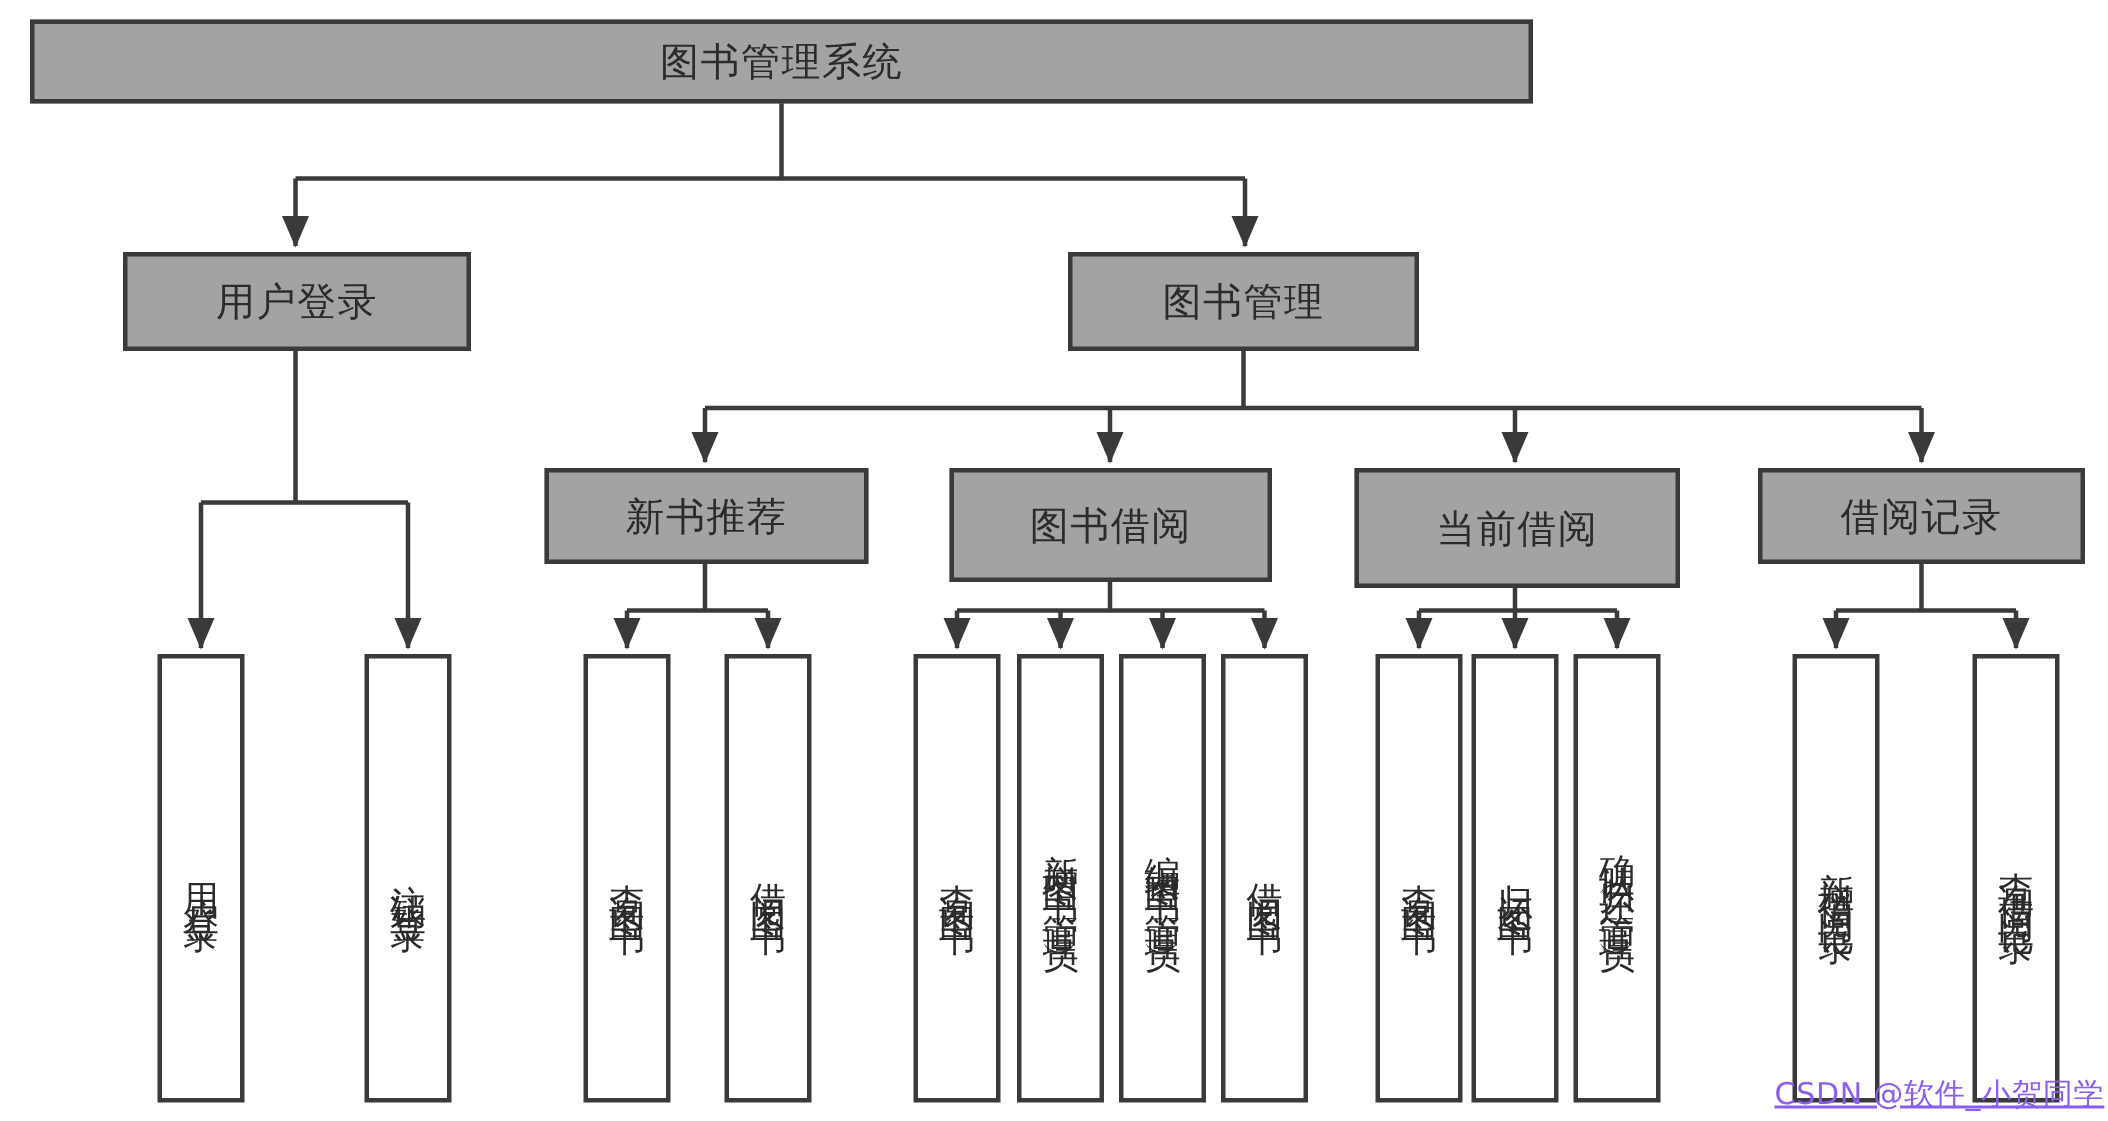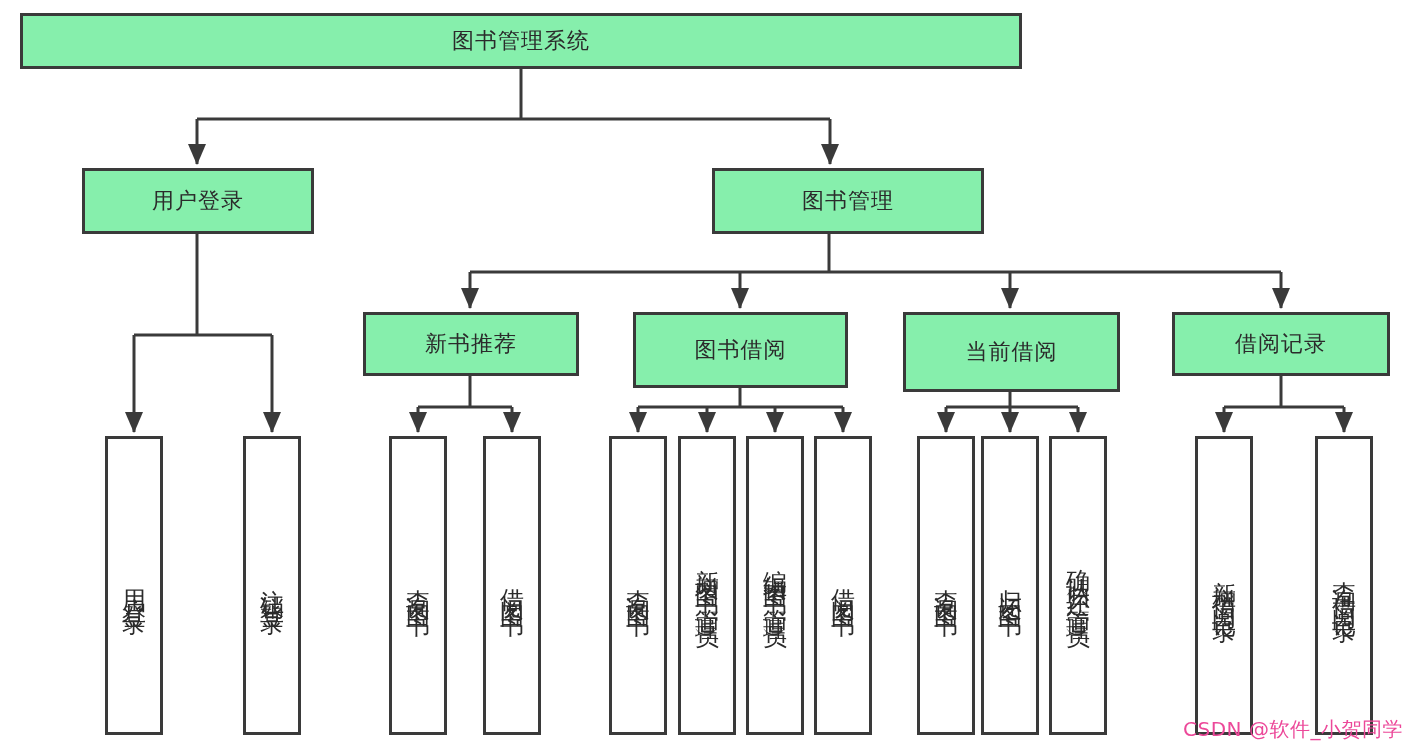--- a/index.html
+++ b/index.html
@@ -19,25 +19,25 @@
     z-index:1;
   }
   svg.connectors line{
     stroke:#3a3a3a;
     stroke-width:3;
   }
   .hnode{
     position:absolute;
     box-sizing:border-box;
     border:3px solid #3a3a3a;
-    background:#86efac;
+    background:#a3a3a3;
     display:flex;
     align-items:center;
     justify-content:center;
-    font-size:22px;
+    font-size:26px;
     letter-spacing:1px;
     z-index:2;
     white-space:nowrap;
   }
   .vnode{
     position:absolute;
     box-sizing:border-box;
     border:3px solid #3a3a3a;
     background:#ffffff;
     width:58px;
@@ -48,24 +48,25 @@
     line-height:52px;
     font-size:24px;
     letter-spacing:8px;
     z-index:2;
   }
   .watermark{
     position:absolute;
     left:1183px;
     top:716px;
     font-size:20px;
-    color:#ec4899;
+    color:#8b5cf6;
     letter-spacing:0.5px;
     z-index:5;
     white-space:nowrap;
+    text-decoration:underline;
   }
 </style>
 </head>
 <body>
 
 <div class="canvas">
 
   <svg class="connectors" viewBox="0 0 1405 747">
     <defs>
       <marker id="arrow" markerUnits="userSpaceOnUse" markerWidth="22" markerHeight="20" refX="20" refY="0" orient="auto" overflow="visible">
@@ -110,21 +111,21 @@
 
     <line x1="1281" y1="375" x2="1281" y2="407"></line>
     <line x1="1224" y1="407" x2="1344" y2="407"></line>
     <line x1="1224" y1="407" x2="1224" y2="432" marker-end="url(#arrow)"></line>
     <line x1="1344" y1="407" x2="1344" y2="432" marker-end="url(#arrow)"></line>
   </svg>
 
   <div class="hnode" style="left:20px;top:13px;width:1002px;height:56px;">图书管理系统</div>
 
   <div class="hnode" style="left:82px;top:168px;width:232px;height:66px;">用户登录</div>
-  <div class="hnode" style="left:712px;top:168px;width:272px;height:66px;">图书管理</div>
+  <div class="hnode" style="left:712px;top:168px;width:234px;height:66px;">图书管理</div>
 
   <div class="hnode" style="left:363px;top:312px;width:216px;height:64px;">新书推荐</div>
   <div class="hnode" style="left:633px;top:312px;width:215px;height:76px;">图书借阅</div>
   <div class="hnode" style="left:903px;top:312px;width:217px;height:80px;">当前借阅</div>
   <div class="hnode" style="left:1172px;top:312px;width:218px;height:64px;">借阅记录</div>
 
   <div class="vnode" style="left:105px;">用户登录</div>
   <div class="vnode" style="left:243px;">注销登录</div>
 
   <div class="vnode" style="left:389px;">查询图书</div>

